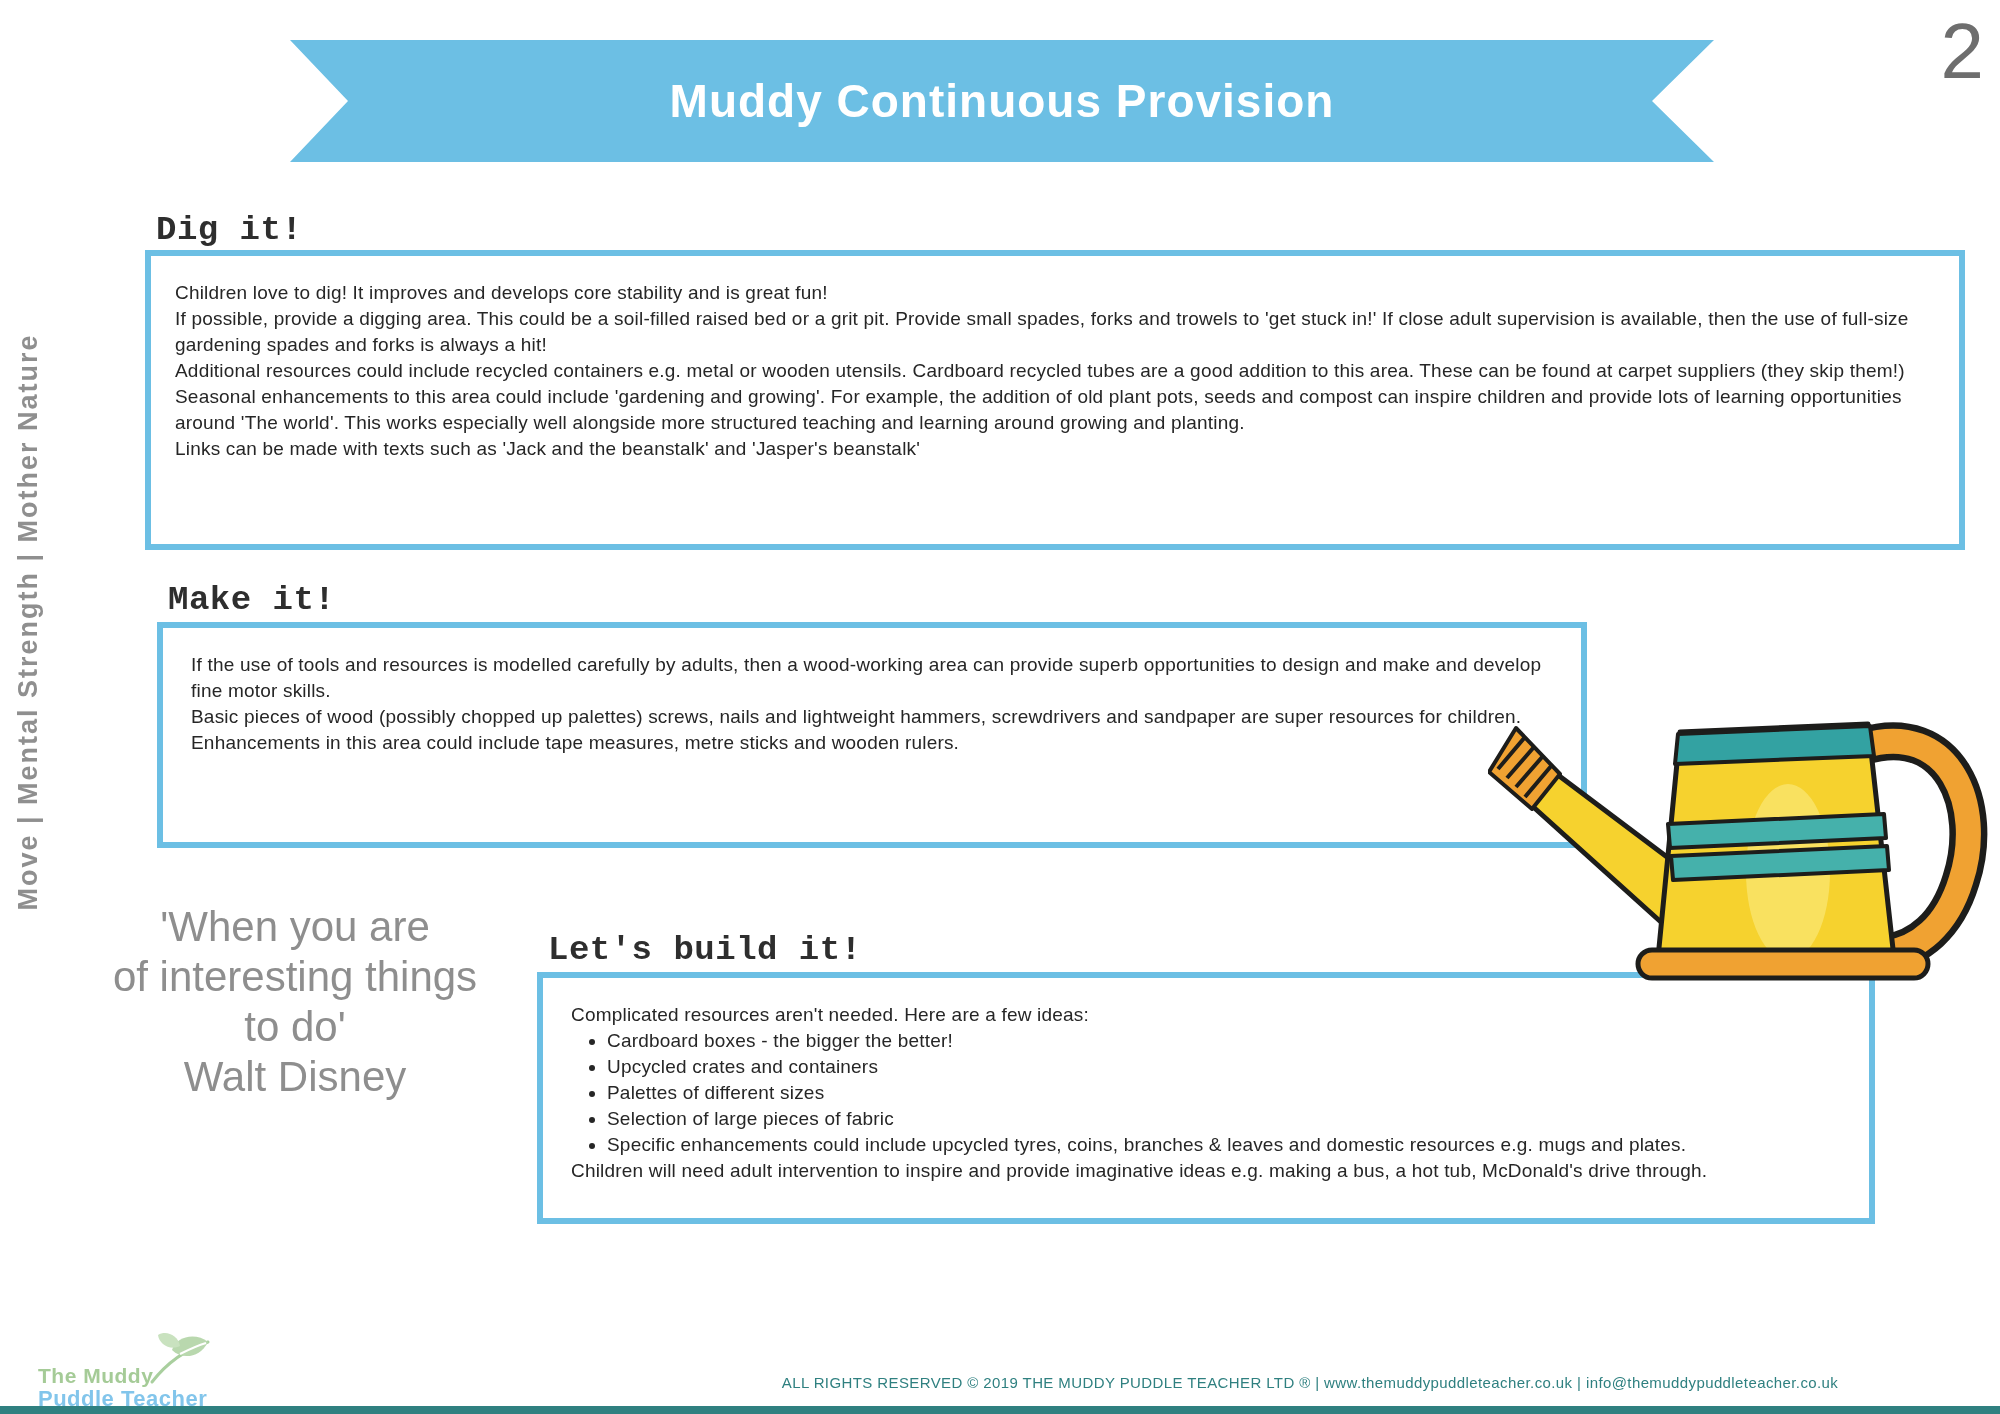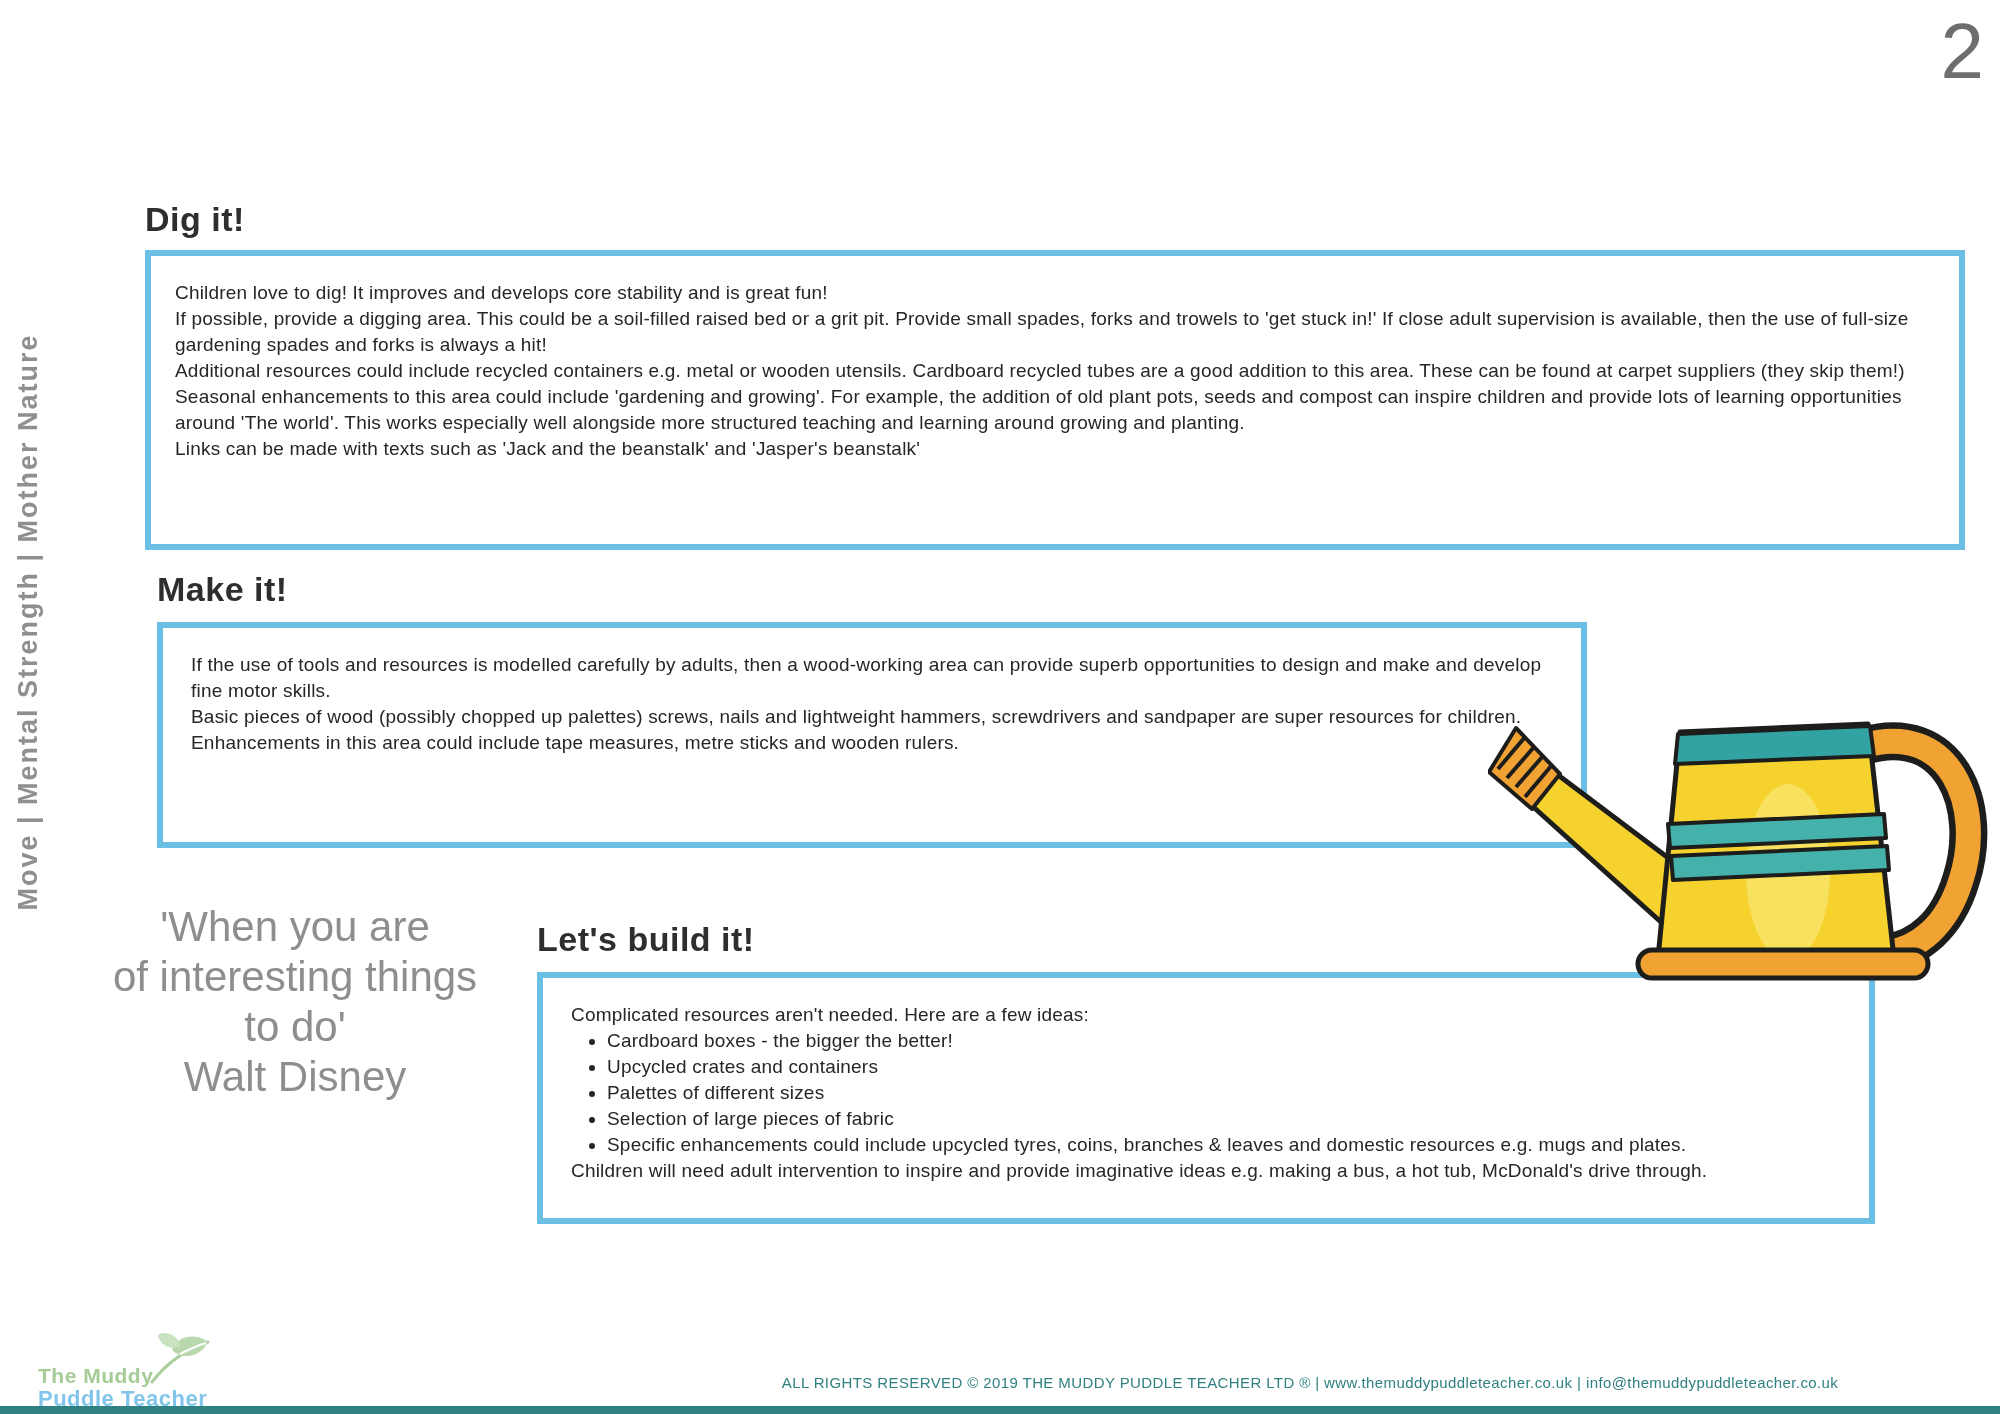--- a/index.html
+++ b/index.html
@@ -12,21 +12,21 @@
           display:flex;align-items:center;justify-content:center;}
   .banner-title{color:#ffffff;font-size:46px;font-weight:700;letter-spacing:1px;}
 
   .page-number{position:absolute;top:6px;right:16px;font-size:78px;font-weight:500;color:#6e6e6e;}
 
   
   .sidebar-text{position:absolute;left:-292px;top:602px;width:650px;height:40px;
                 transform:rotate(-90deg);text-align:center;
                 font-size:27px;font-weight:700;letter-spacing:2px;color:#8f8f8f;}
 
-  .heading{position:absolute;margin:0;font-size:34px;font-weight:600;color:#2e2e2e;letter-spacing:.5px;}
+  .heading{position:absolute;margin:11px;font-size:34px;font-weight:600;color:#2e2e2e;letter-spacing:.5px;font-family:Liberation Mono, monospace;}
   .dig-heading{left:145px;top:200px;}
   .make-heading{left:157px;top:570px;}
   .build-heading{left:537px;top:920px;}
 
   .box{position:absolute;border:6px solid #6cbfe4;background:#ffffff;box-sizing:border-box;
        font-size:19px;line-height:26px;letter-spacing:.2px;color:#262626;z-index:1;}
   .box p{margin:0;}
   .dig-box{left:145px;top:250px;width:1820px;height:300px;padding:24px 24px 0 24px;}
   .make-box{left:157px;top:622px;width:1430px;height:226px;padding:24px 24px 0 28px;}
   .build-box{left:537px;top:972px;width:1338px;height:252px;padding:24px 24px 0 28px;}
@@ -52,20 +52,23 @@
   .logo-line1{position:absolute;left:4px;top:26px;font-size:21px;font-weight:700;color:#a5cb97;letter-spacing:.5px;}
   .logo-line2{position:absolute;left:4px;top:48px;font-size:22px;font-weight:700;color:#82c5eb;letter-spacing:.5px;}
 </style>
 </head>
 <body>
 
 <div class="page">
 
   <div class="page-number">2</div>
 
+  <div class="banner">
+    <span class="banner-title">Muddy Continuous Provision</span>
+  </div>
 
   <div class="sidebar-text">Move | Mental Strength | Mother Nature</div>
 
   <h2 class="heading dig-heading">Dig it!</h2>
   <div class="box dig-box">
     <p>Children love to dig! It improves and develops core stability and is great fun!</p>
     <p>If possible, provide a digging area. This could be a soil-filled raised bed or a grit pit. Provide small spades, forks and trowels to 'get stuck in!' If close adult supervision is available, then the use of full-size gardening spades and forks is always a hit!</p>
     <p>Additional resources could include recycled containers e.g. metal or wooden utensils. Cardboard recycled tubes are a good addition to this area. These can be found at carpet suppliers (they skip them!)</p>
     <p>Seasonal enhancements to this area could include 'gardening and growing'. For example, the addition of old plant pots, seeds and compost can inspire children and provide lots of learning opportunities around 'The world'. This works especially well alongside more structured teaching and learning around growing and planting.</p>
     <p>Links can be made with texts such as 'Jack and the beanstalk' and 'Jasper's beanstalk'</p>

